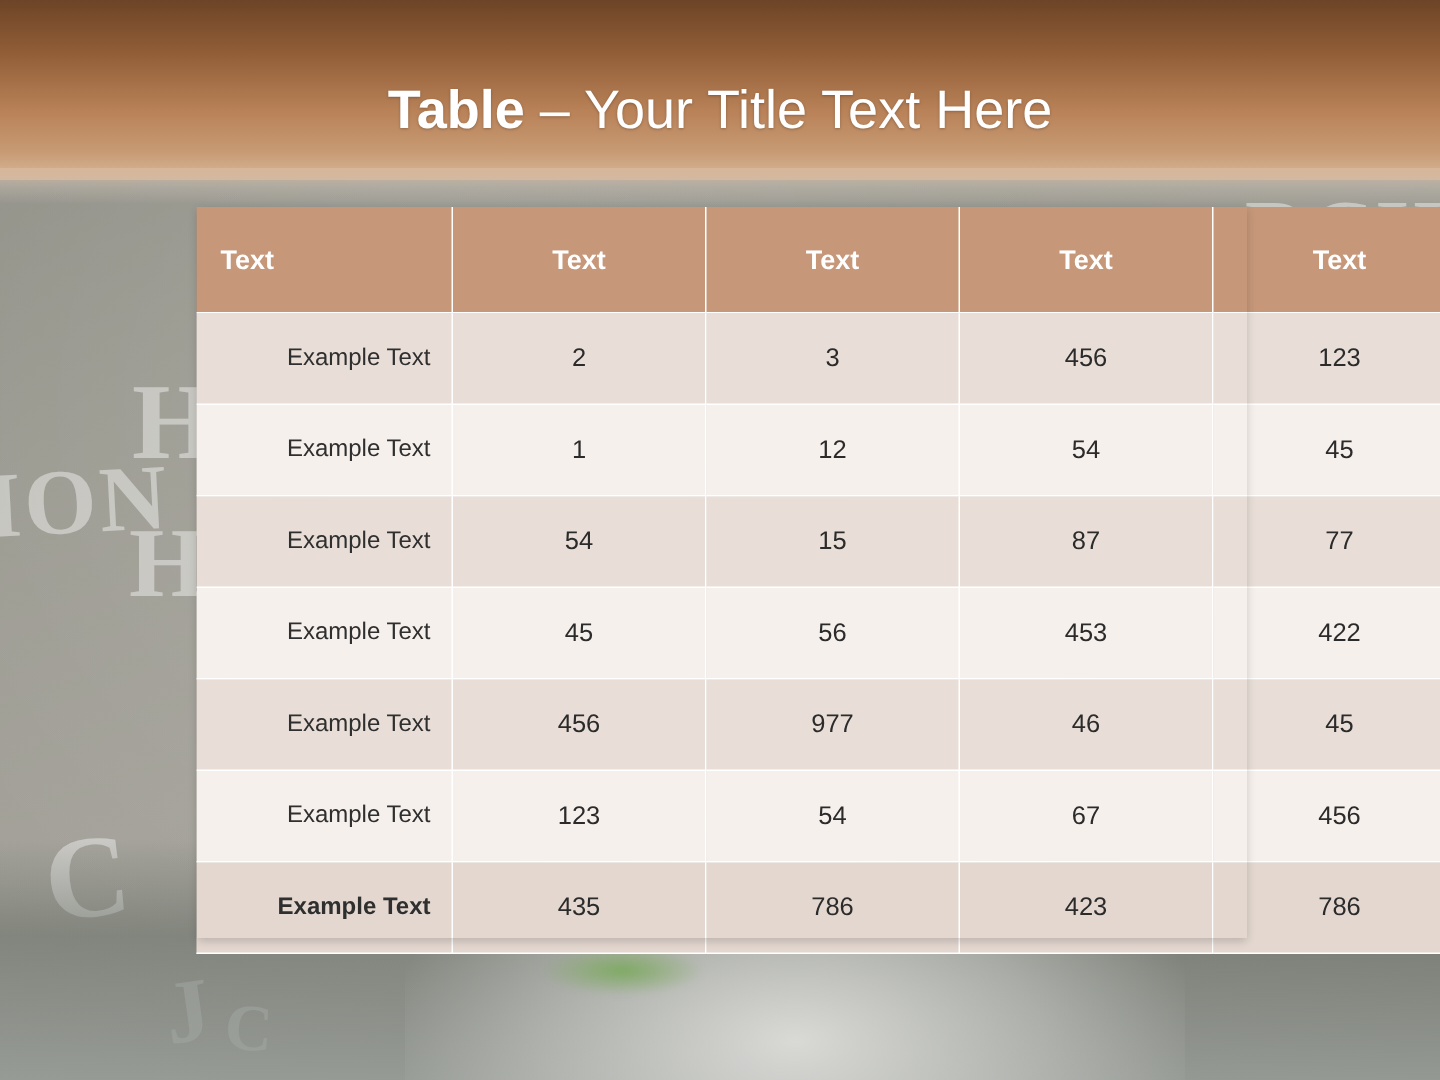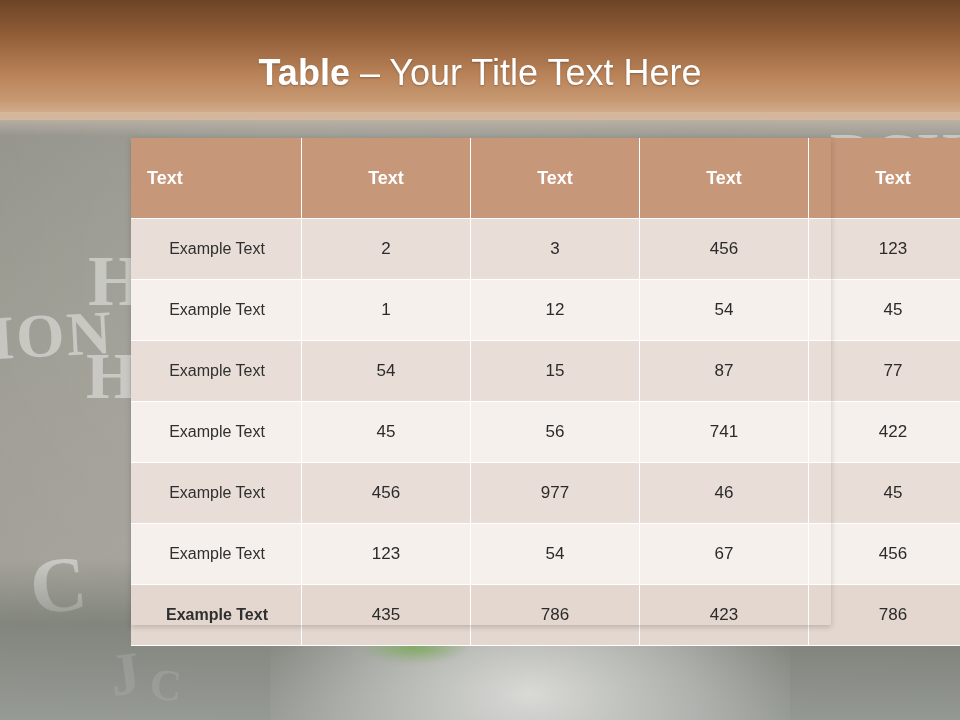--- a/index.html
+++ b/index.html
@@ -124,26 +124,26 @@
     text-align: center;
     border-right: 1px solid #ffffff;
     border-bottom: 1px solid #ffffff;
   }
   table.data th:last-child, table.data td:last-child { border-right: none; }
   table.data thead th {
     background: #c69779;
     color: #ffffff;
     font-weight: bold;
     font-size: 18px;
-    height: 80px;
+    height: 70px;
     border-bottom: 1px solid #ffffff;
   }
   table.data thead th.first { text-align: left; padding-left: 16px; }
   table.data td.first {
-    text-align: center;
+    text-align: right;
     padding-left: 16px;
     font-size: 16px;
     color: #2f2f2f;
   }
   tr.band-a td { background: #e8ded7; }
   tr.band-b td { background: #f6f0ec; }
   tr.total td { background: #e3d7cf; font-weight: normal; }
   tr.total td.first { font-weight: bold; }
   .table-shadow {
     position: absolute;
@@ -217,21 +217,21 @@
           <td class="first">Example Text</td>
           <td>54</td>
           <td>15</td>
           <td>87</td>
           <td>77</td>
         </tr>
         <tr class="band-b">
           <td class="first">Example Text</td>
           <td>45</td>
           <td>56</td>
-          <td>741</td>
+          <td>453</td>
           <td>422</td>
         </tr>
         <tr class="band-a">
           <td class="first">Example Text</td>
           <td>456</td>
           <td>977</td>
           <td>46</td>
           <td>45</td>
         </tr>
         <tr class="band-b">

